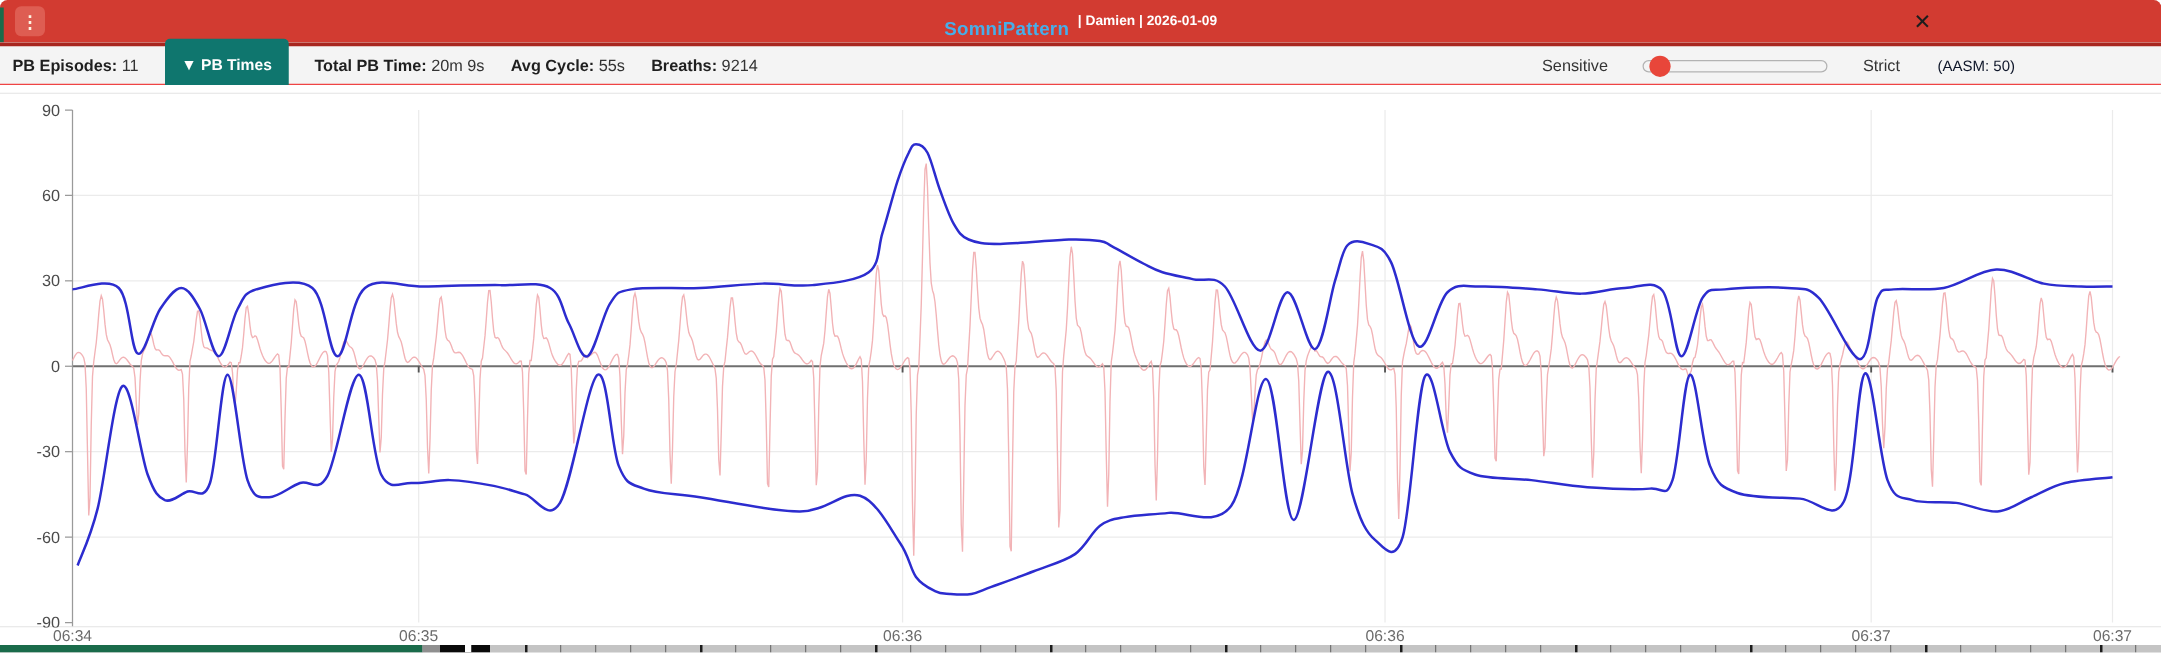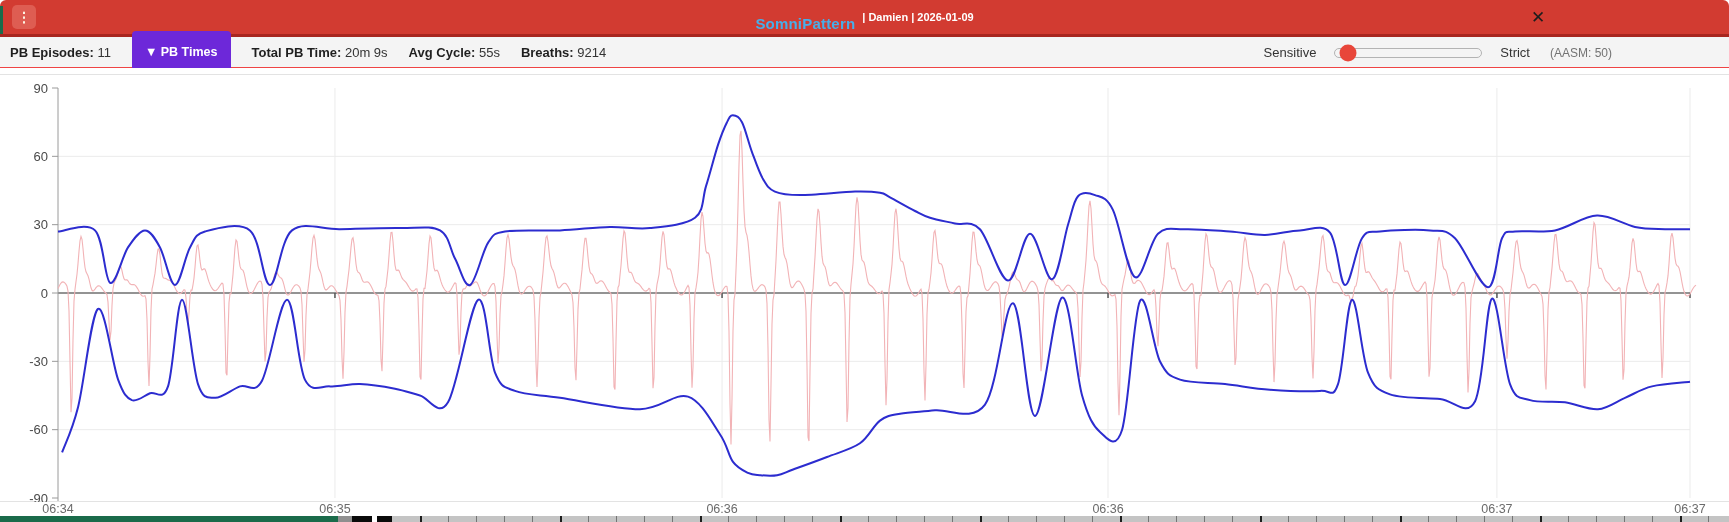--- a/index.html
+++ b/index.html
@@ -23,25 +23,25 @@
   
   .toolbar{position:absolute;left:0;top:34px;width:1729px;height:34px;background:#f4f4f4;
     border-top:3px solid #a8261f;border-bottom:1px solid #ef4444;box-sizing:border-box;
     display:flex;align-items:center;font-size:13px;color:#333;}
   .tleft{display:flex;align-items:center;gap:21px;padding-left:10px;}
   .stat b{color:#1f1f1f;}
   .stat .v{color:#333;}
   .stat.alert b,.stat.alert .v{color:#e30d0d;font-weight:bold;}
   .warn-ico{color:#eea41f;font-size:14px;margin:0 2px 0 6px;}
   .warn-txt{color:#ee1111;font-weight:bold;}
-  .pb-times{background:#6d28d9;color:#fff;font-weight:bold;font-size:12.5px;border:none;
+  .pb-times{background:#0f766e;color:#fff;font-weight:bold;font-size:12.5px;border:none;
     border-radius:4px;padding:14px 13px;cursor:pointer;font-family:inherit;}
-  .tright{position:absolute;right:117px;top:0;height:31px;display:flex;align-items:center;gap:18px;}
+  .tright{position:absolute;right:117px;top:0;height:31px;display:flex;align-items:center;gap:28px;}
   .sens-label,.strict-label{color:#333;font-size:13px;}
-  .aasm{color:#737373;font-size:12px;margin-left:2px;}
+  .aasm{color:#0f172a;font-size:12px;margin-left:2px;}
   .slider{position:relative;width:146px;height:8px;background:#f4f4f4;border:1px solid #b3b3b3;
     border-radius:5px;cursor:pointer;}
   .thumb{position:absolute;top:50%;width:17px;height:17px;border-radius:50%;background:#e8463a;
     transform:translate(-50%,-50%);cursor:grab;}
 
   
   .chart{position:absolute;left:0;top:68px;width:1729px;height:454px;background:#fff;}
   #chart-svg{position:absolute;left:0;top:6px;}
   #x-axis-row{position:absolute;left:0;top:434px;width:1729px;height:14px;text-align:right;}
   .xtick{position:absolute;top:0;transform:translateX(-50%);font-size:12.5px;color:#6b6b6b;white-space:nowrap;}

